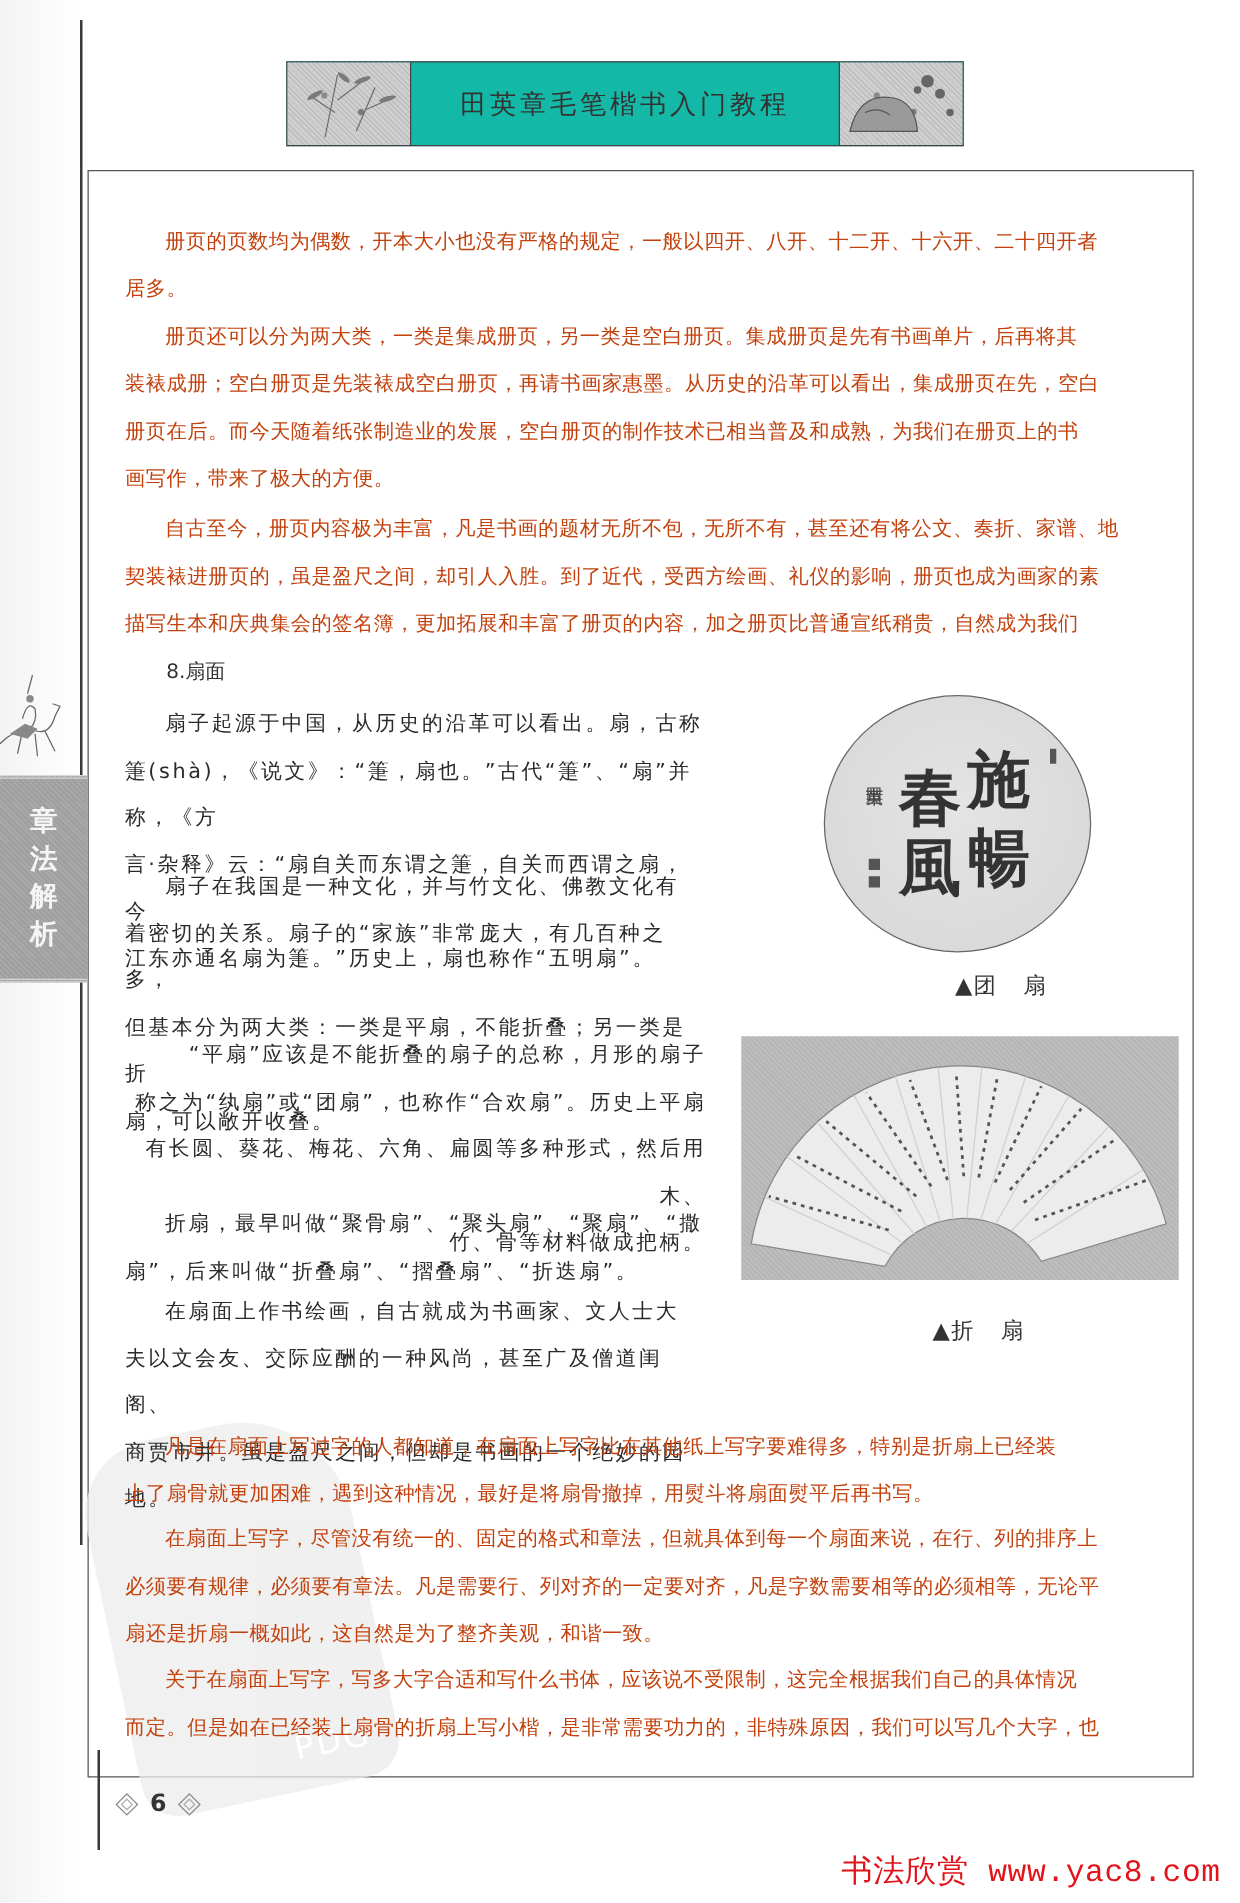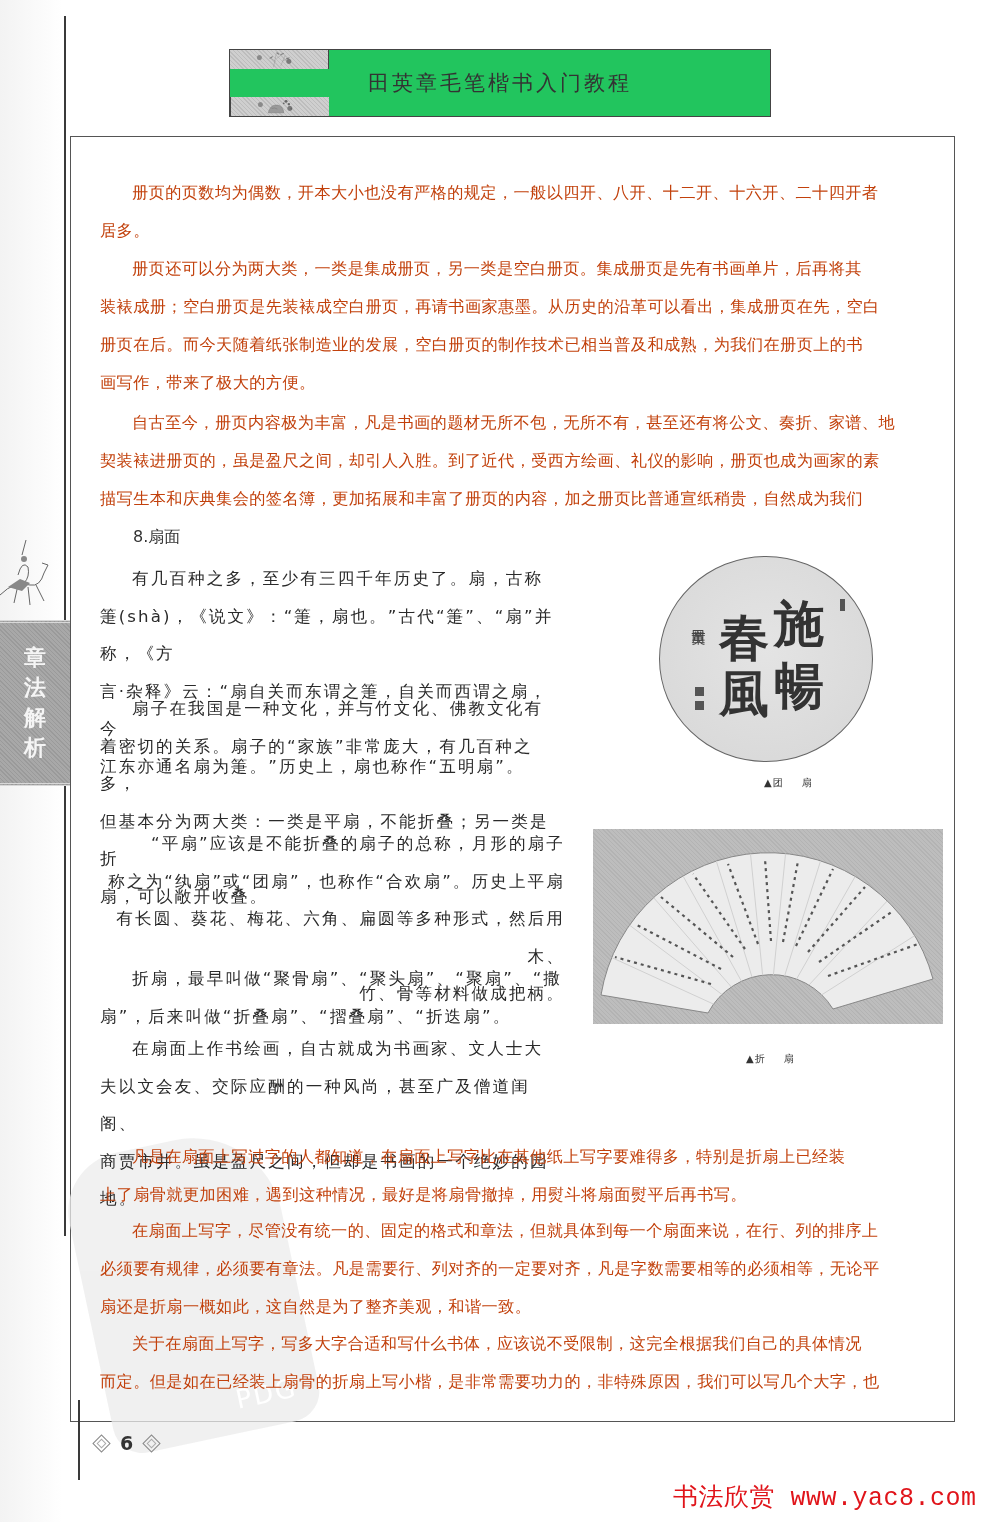--- a/index.html
+++ b/index.html
@@ -16,21 +16,21 @@
   .spine-line {
     position:absolute; left:64px; top:16px; width:1.5px; height:1220px; background:#3a3a3a;
   }
   .spine-line-lower {
     position:absolute; left:78px; top:1400px; width:1.5px; height:80px; background:#3a3a3a;
   }
 
   
   .header {
     position:absolute; left:229px; top:49px; width:540px; height:66px;
-    border:1.5px solid #444; display:flex; background:#22c55e;flex-direction:column;
+    border:1.5px solid #444; display:flex; background:#14b8a6;
   }
   .header .orn {
     width:98px; height:100%;
     background:
       radial-gradient(circle at 30% 40%, #8a8a8a 0 2px, transparent 3px),
       radial-gradient(circle at 60% 60%, #7a7a7a 0 2px, transparent 3px),
       repeating-linear-gradient(45deg,#bdbdbd 0 1px,#cfcfcf 1px 3px);
     position:relative;
   }
   .header .orn.left { border-right:1.5px solid #444; }
@@ -88,21 +88,21 @@
     font-size:50px; line-height:50px;
   }
   .fig-round .sig {
     position:absolute; left:31px; top:62px; width:16px;
     font-size:14px; line-height:17px; color:#444; writing-mode:vertical-rl;
     font-family:"DejaVu Serif", serif;
   }
   .fig-round .seal { position:absolute; width:9px; height:9px; background:#555; }
 
   .caption {
-    position:absolute; font-family:"DejaVu Sans", sans-serif; font-size:10px; color:#333;
+    position:absolute; font-family:"DejaVu Sans", sans-serif; font-size:18px; color:#333;
     letter-spacing:1px; word-spacing:14px;
   }
 
   
   .fig-fold {
     position:absolute; left:593px; top:829px; width:350px; height:195px;
     background:repeating-linear-gradient(45deg,#b3b3b3 0 1px,#bdbdbd 1px 3px);
   }
   .fig-fold svg { position:absolute; left:0; top:0; }
 
@@ -196,21 +196,21 @@
 </div>
 <div class="para" style="top:404px;">
   <div><span class="ind"></span><span>自古至今，册页内容极为丰富，凡是书画的题材无所不包，无所不有，甚至还有将公文、奏折、家谱、地</span></div>
   <div>契装裱进册页的，虽是盈尺之间，却引人入胜。到了近代，受西方绘画、礼仪的影响，册页也成为画家的素</div>
   <div>描写生本和庆典集会的签名簿，更加拓展和丰富了册页的内容，加之册页比普通宣纸稍贵，自然成为我们</div>
 </div>
 
 <div class="section-heading">8.扇面</div>
 
 <div class="para-narrow" style="top:560px;">
-  <div><span style="display:inline-block;width:32px;"></span><span>有几百种之多，至少有三四千年历史了。扇，古称</span></div>
+  <div><span style="display:inline-block;width:32px;"></span><span>扇子起源于中国，从历史的沿革可以看出。扇，古称</span></div>
   <div>箑(shà)，《说文》：“箑，扇也。”古代“箑”、“扇”并称，《方</div>
   <div>言·杂释》云：“扇自关而东谓之箑，自关而西谓之扇，今</div>
   <div>江东亦通名扇为箑。”历史上，扇也称作“五明扇”。</div>
 </div>
 <div class="para-narrow" style="top:690px;">
   <div><span style="display:inline-block;width:32px;"></span><span>扇子在我国是一种文化，并与竹文化、佛教文化有</span></div>
   <div>着密切的关系。扇子的“家族”非常庞大，有几百种之多，</div>
   <div>但基本分为两大类：一类是平扇，不能折叠；另一类是折</div>
   <div>扇，可以敞开收叠。</div>
 </div>

